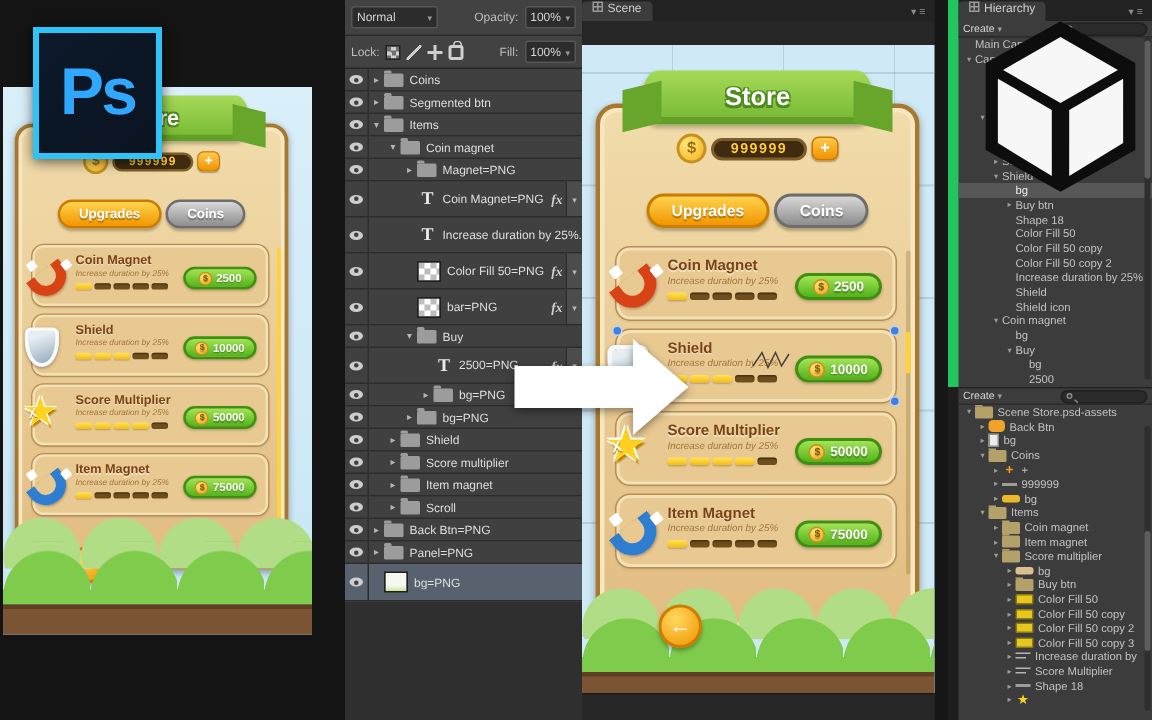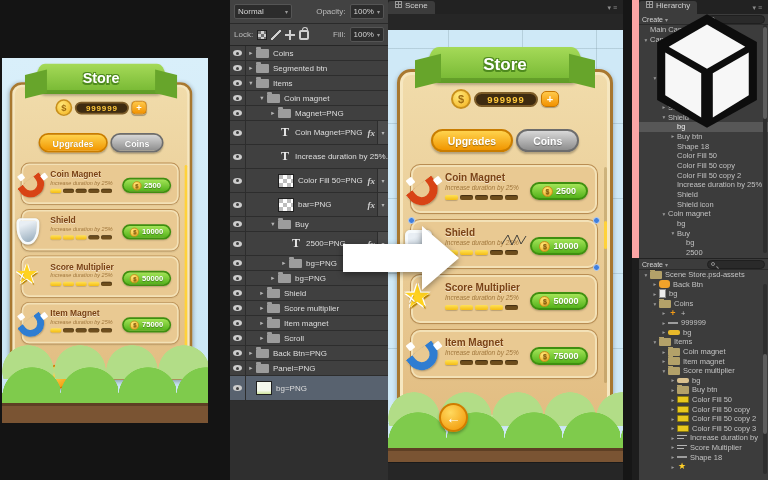--- a/index.html
+++ b/index.html
@@ -193,21 +193,21 @@
 
   
   .white-arrow { position:absolute; left:343px; top:226px; z-index:60;
     filter:drop-shadow(0 2px 3px rgba(0,0,0,.4)); }
   .arrow-tail { position:absolute; left:0; top:18px; width:79px; height:28px; background:#fff; }
   .arrow-head { position:absolute; left:79px; top:0; width:0; height:0;
     border-top:32px solid transparent; border-bottom:32px solid transparent; border-left:37px solid #fff; }
 
   
   .hierarchy-panel { position:absolute; left:632px; top:0; width:136px; height:258px;
-    background:#3c3c3c; border-left:7px solid #fca5a5; overflow:hidden; }
+    background:#3c3c3c; border-left:7px solid #22c55e; overflow:hidden; }
   .project-panel { position:absolute; left:632px; top:258px; width:136px; height:222px;
     background:#3c3c3c; border-left:7px solid #1d1d1d; border-top:1px solid #222; overflow:hidden; }
   .create-bar { height:11px; background:#3c3c3c; border-bottom:1px solid #2b2b2b; display:flex;
     align-items:center; padding:0 3px; gap:3px; }
   .create-btn { color:#d5d5d5; font-size:7px; display:flex; gap:2px; align-items:center; }
   .tree { position:relative; }
   .t-row { display:flex; align-items:center; white-space:nowrap; overflow:hidden; }
   .h-row { height:9.7px; font-size:7.5px; color:#c2c2c2; }
   .h-row.selected { background:#575757; color:#eee; }
   .p-row { height:9.6px; font-size:7.5px; color:#c2c2c2; }
@@ -318,20 +318,23 @@
             </div>
           </div>
           <div class="scroll-line"></div>
           <button class="back-btn">←</button>
         </div>
       <div class="hills-back"></div>
       <div class="hills-front"></div>
       <div class="grass-band"></div>
       <div class="dirt"></div>
     </div>
+    <div class="ps-logo">
+      <span>Ps</span>
+    </div>
   </section>
 
   <section class="layers-panel">
     <div class="lp-top">
       <span class="blend-box">
         <span>Normal</span>
         <span class="dd">▾</span>
       </span>
       <span class="lp-label-sm">Opacity:</span>
       <span class="val-box">

